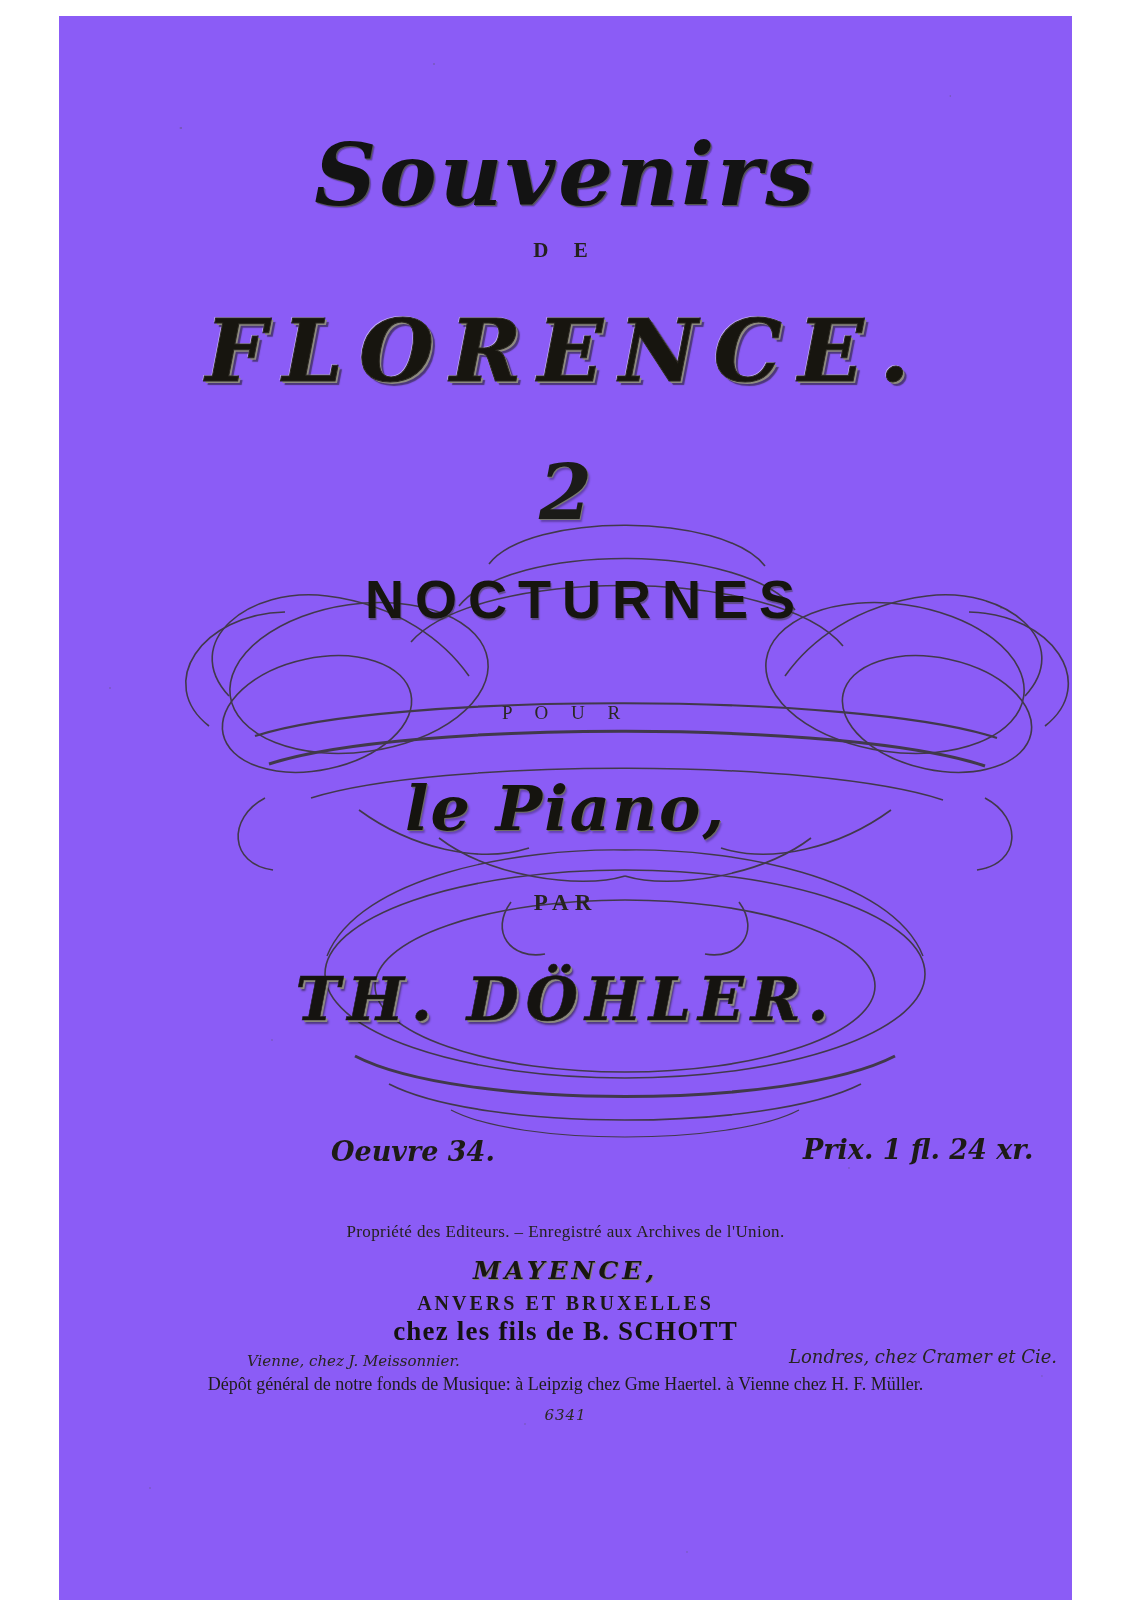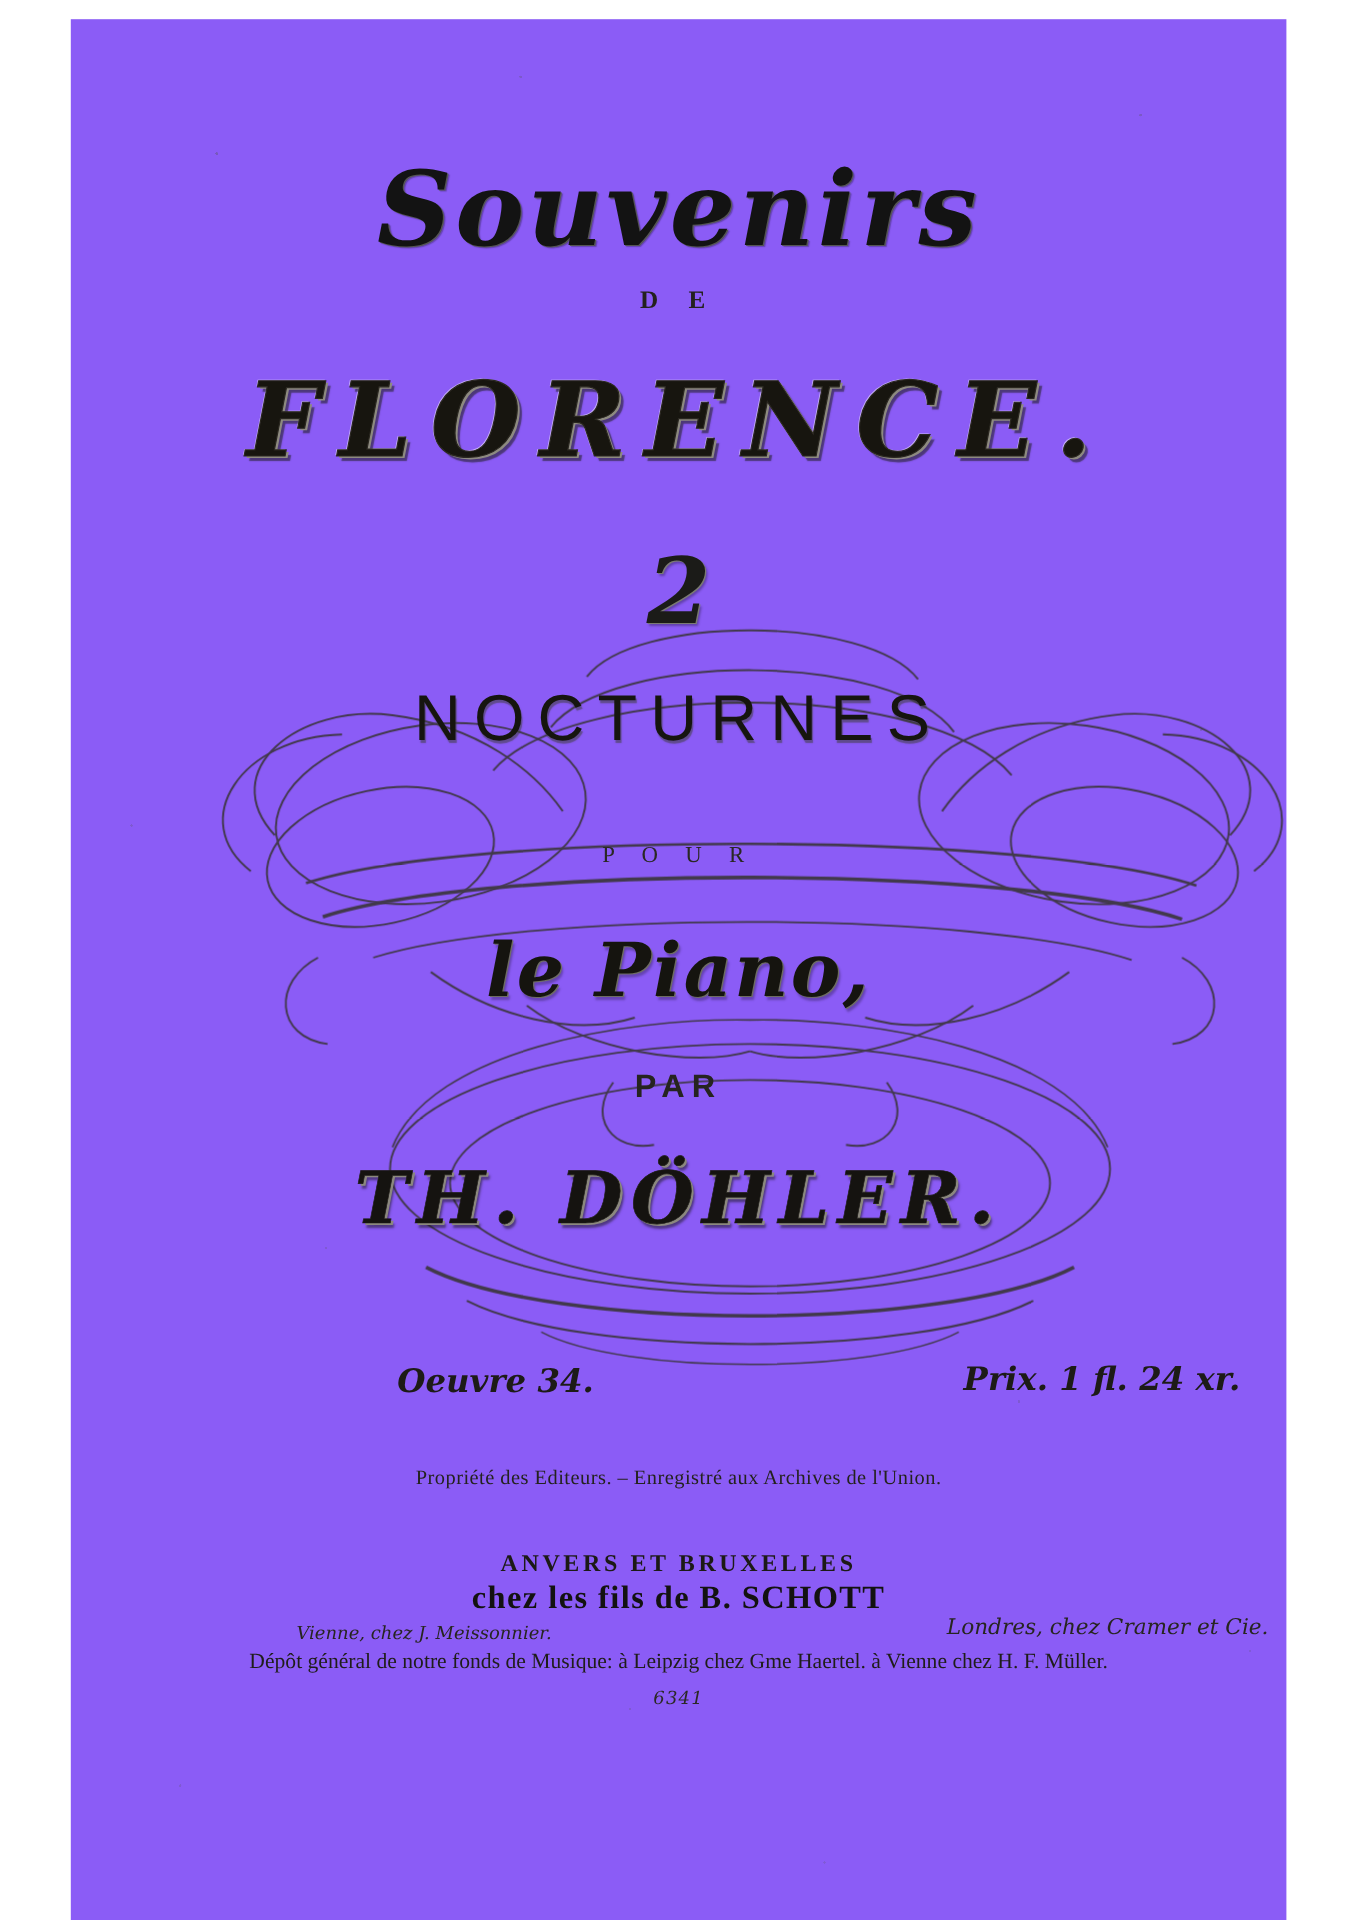--- a/index.html
+++ b/index.html
@@ -81,48 +81,49 @@
     font-family: "DejaVu Serif", serif;
     font-style: italic;
     font-weight: bold;
     font-size: 76px;
     color: #1b1b18;
     text-shadow: 1px 1px 0 #7a7a72, 2px 3px 2px rgba(0,0,0,0.3);
   }
   #nocturnes {
     top: 552px;
     font-family: "Liberation Sans", sans-serif;
-    font-weight: normal;
+    font-weight: bold;
     font-size: 54px;
     letter-spacing: 11px;
     color: #16150f;
     text-shadow: 1px 2px 1px rgba(60,60,55,0.55);
+    padding-left: 20px;
   }
   #pour {
     top: 686px;
     font-family: "Liberation Serif", serif;
     font-size: 19px;
     letter-spacing: 9px;
     color: #2a2824;
   }
   #lepiano {
     top: 756px;
     font-family: "DejaVu Serif", serif;
     font-style: italic;
     font-weight: bold;
     font-size: 62px;
     letter-spacing: 2px;
     color: #15140f;
     text-shadow: 1px 1px 0 #6e6c64, 2px 3px 2px rgba(0,0,0,0.28);
   }
   #par {
     top: 874px;
-    font-family: Liberation Sans, sans-serif;
+    font-family: Liberation Serif, serif;
     font-weight: 600;
-    font-size: 27px;
+    font-size: 23px;
     letter-spacing: 6px;
     color: #262420;
   }
   #composer {
     top: 948px;
     font-family: "DejaVu Serif", serif;
     font-weight: bold;
     font-style: italic;
     font-size: 60px;
     letter-spacing: 7px;
@@ -286,20 +287,21 @@
   <div class="txt center" id="nocturnes">NOCTURNES</div>
   <div class="txt center" id="pour">P O U R</div>
   <div class="txt center" id="lepiano">le Piano,</div>
   <div class="txt center" id="par">PAR</div>
   <div class="txt center" id="composer">TH. DÖHLER.</div>
 
   <div class="txt" id="opus">Oeuvre 34.</div>
   <div class="txt" id="price">Prix. 1 fl. 24 xr.</div>
 
   <div class="txt center" id="propriete">Propriété des Editeurs. – Enregistré aux Archives de l'Union.</div>
+  <div class="txt center" id="mayence">MAYENCE,</div>
   <div class="txt center" id="anvers">ANVERS ET BRUXELLES</div>
   <div class="txt center" id="schott">chez les fils de B. SCHOTT</div>
   <div class="txt" id="paris">Vienne, chez J. Meissonnier.</div>
   <div class="txt" id="londres">Londres, chez Cramer et Cie.</div>
   <div class="txt center" id="depot">Dépôt général de notre fonds de Musique: à Leipzig chez Gme Haertel. à Vienne chez H. F. Müller.</div>
   <div class="txt center" id="platenum">6341</div>
 
 </div>
 
 </body></html>

